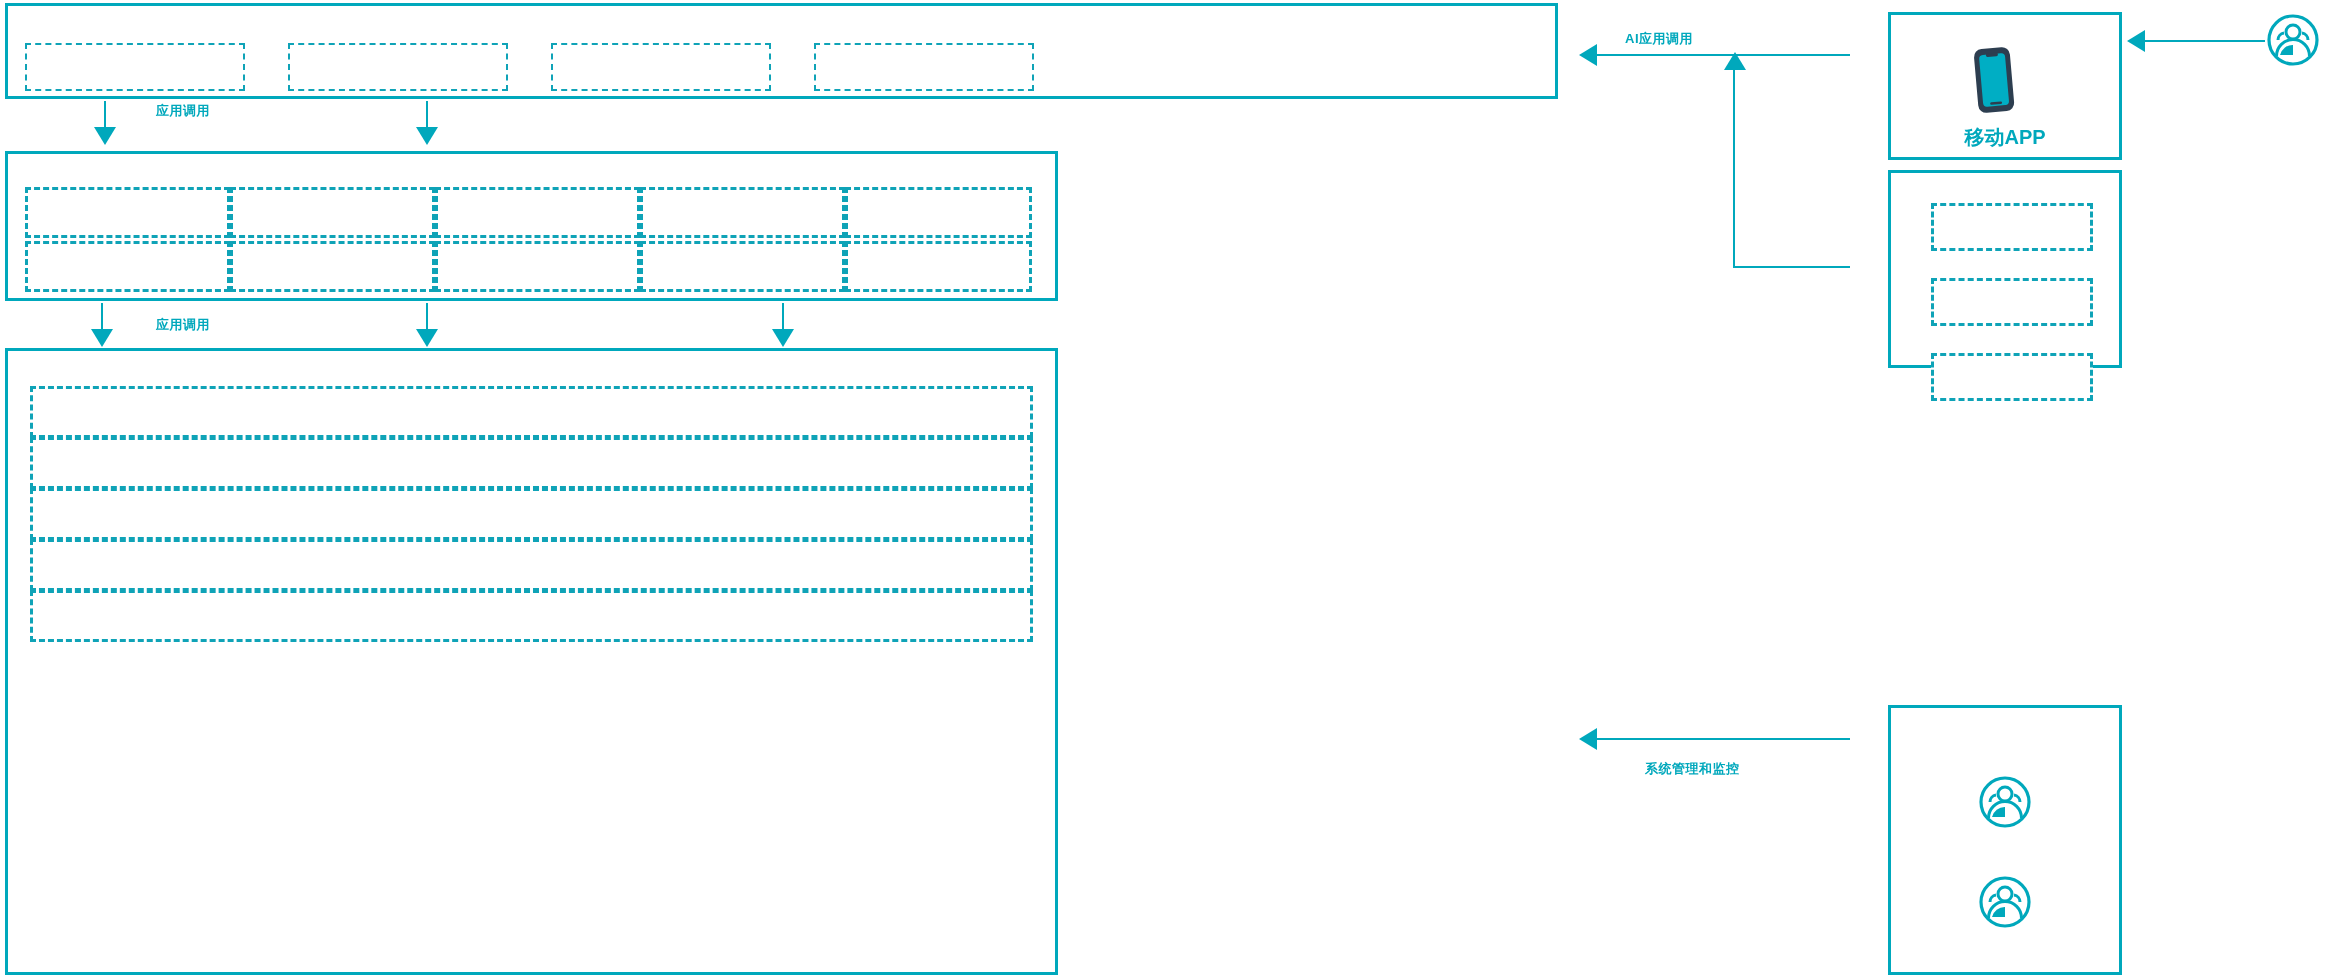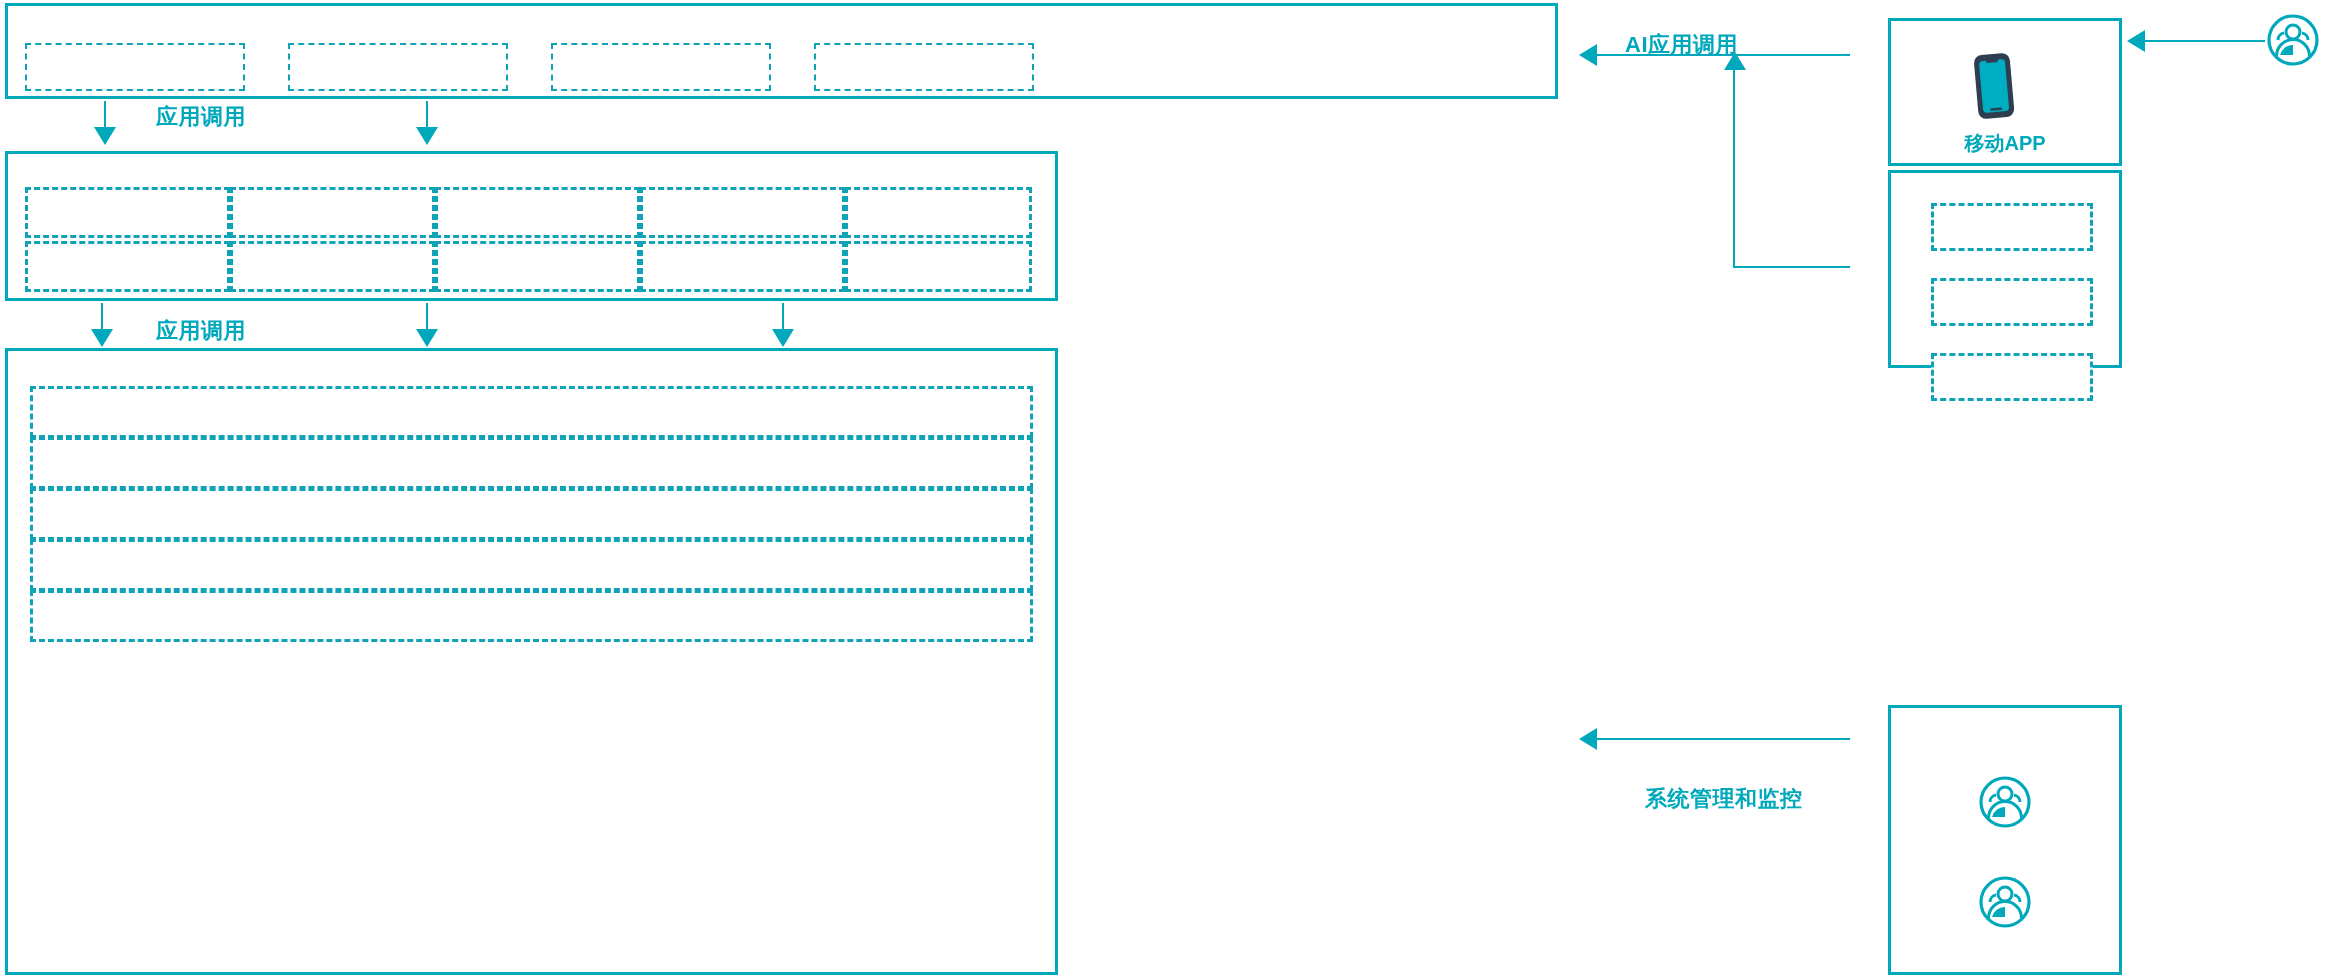--- a/index.html
+++ b/index.html
@@ -26,21 +26,21 @@
     background:#ffffff;
   }
   .slot-dense{
     border:3px dashed #0fa3b7;
     background:#ffffff;
   }
 
   
   .flow-label{
     color:#00a8bc;
-    font-size:22px;
+    font-size:13px;
     font-weight:bold;
     white-space:nowrap;
     letter-spacing:0.5px;
   }
   .panel-label{
     color:#00a8bc;
     font-size:20px;
     font-weight:bold;
     white-space:nowrap;
     text-align:center;
@@ -121,21 +121,21 @@
 
   <div class="abs h-line" style="left:1597px;top:54px;width:253px;height:2px;"></div>
   <div class="abs arrow-left" style="left:1579px;top:44px;"></div>
 
   <div class="abs v-line" style="left:1733px;top:68px;width:2px;height:200px;"></div>
   <div class="abs arrow-up" style="left:1724px;top:52px;"></div>
 
   <div class="abs h-line" style="left:1733px;top:266px;width:117px;height:2px;"></div>
   <div class="abs flow-label" style="left:1625px;top:30px;">AI应用调用</div>
 
-  <div class="abs panel" style="left:1888px;top:18px;width:234px;height:148px;">
+  <div class="abs panel" style="left:1888px;top:12px;width:234px;height:148px;">
     <div class="abs" style="left:68px;top:28px;width:70px;height:72px;">
       <svg width="70" height="72" viewBox="0 0 70 72">
         <g transform="rotate(-5 35 36)">
           <rect x="18" y="6" width="34" height="62" rx="7" ry="7" fill="#2d3e50" stroke="#2d3e50" stroke-width="2"></rect>
           <rect x="22" y="11" width="26" height="52" rx="4" ry="4" fill="#00aec4"></rect>
           <rect x="29" y="10" width="12" height="3.5" rx="1.6" ry="1.6" fill="#2d3e50"></rect>
           <rect x="29" y="59" width="12" height="2.4" rx="1.2" ry="1.2" fill="#2d3e50"></rect>
         </g>
       </svg>
     </div>
@@ -156,21 +156,21 @@
   </div>
 
   <div class="abs panel" style="left:1888px;top:170px;width:234px;height:198px;">
     <div class="abs slot-dense" style="left:40px;top:30px;width:162px;height:48px;"></div>
     <div class="abs slot-dense" style="left:40px;top:105px;width:162px;height:48px;"></div>
     <div class="abs slot-dense" style="left:40px;top:180px;width:162px;height:48px;"></div>
   </div>
 
   <div class="abs h-line" style="left:1597px;top:738px;width:253px;height:2px;"></div>
   <div class="abs arrow-left" style="left:1579px;top:728px;"></div>
-  <div class="abs flow-label" style="left:1645px;top:784px;">系统管理和监控</div>
+  <div class="abs flow-label" style="left:1645px;top:760px;">系统管理和监控</div>
 
   <div class="abs panel" style="left:1888px;top:705px;width:234px;height:270px;">
     <div class="abs" style="left:86px;top:64px;width:56px;height:60px;">
       <svg width="56" height="60" viewBox="0 0 56 60">
         <circle cx="28" cy="30" r="24" fill="none" stroke="#00a8bc" stroke-width="3.2"></circle>
         <circle cx="28" cy="22" r="7" fill="none" stroke="#00a8bc" stroke-width="3"></circle>
         <path d="M13 30 a7 7 0 0 1 6 -7" fill="none" stroke="#00a8bc" stroke-width="3"></path>
         <path d="M43 30 a7 7 0 0 0 -6 -7" fill="none" stroke="#00a8bc" stroke-width="3"></path>
         <path d="M11.5 46 a16.5 16.5 0 0 1 33 0" fill="none" stroke="#00a8bc" stroke-width="3"></path>
         <path d="M15 45 a13 13 0 0 1 13 -10 l0 10 z" fill="#00a8bc"></path>

